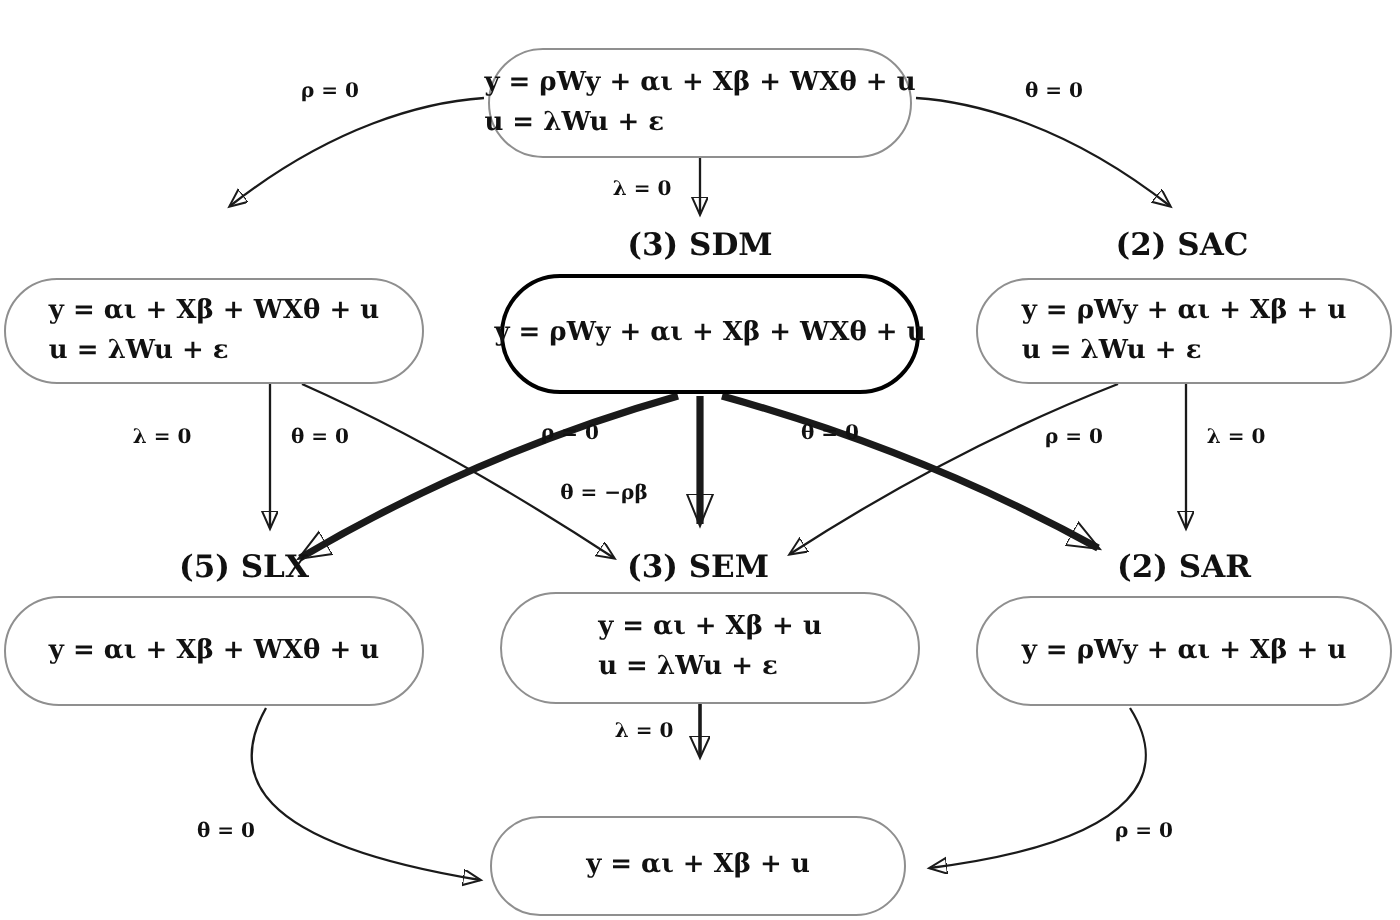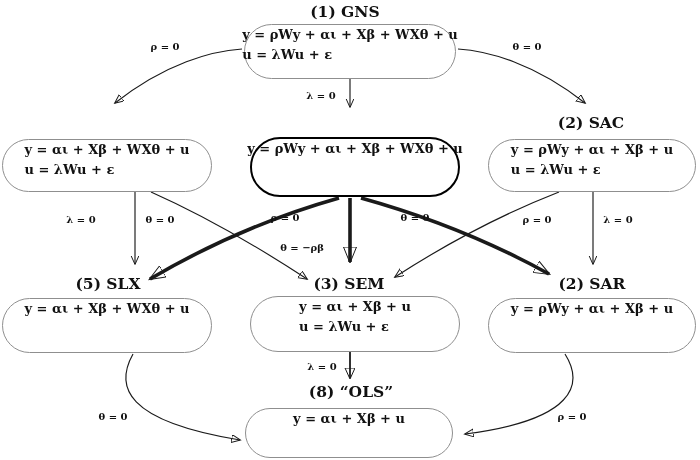--- a/index.html
+++ b/index.html
@@ -8,21 +8,21 @@
     font-family:"DejaVu Serif","Liberation Serif",serif;color:#111;
     overflow:hidden;
   }
   .arrow-layer{position:absolute;left:0;top:0;width:700px;height:460px;}
   .arrow-layer path{fill:none;stroke:#1a1a1a;}
   .thin{stroke-width:1.15px;}
   .med{stroke-width:1.8px;}
   .thick{stroke-width:3.6px;}
   .node{
     position:absolute;background:#fff;border:1.2px solid #8f8f8f;
-    border-radius:30px;display:flex;align-items:flex-start;justify-content:center;
+    border-radius:30px;display:flex;align-items:center;justify-content:center;
     box-sizing:border-box;
   }
   .node.em{border:2.6px solid #000;}
   .eq{font-weight:bold;font-size:13px;line-height:20px;text-align:left;white-space:nowrap;}
   .title{
     position:absolute;transform:translate(-50%,-50%);
     font-weight:bold;font-size:15.5px;white-space:nowrap;
   }
   .albl{
     position:absolute;transform:translate(-50%,-50%);
@@ -54,50 +54,50 @@
     <path class="thin" d="M 559 192 Q 477 224 395 277" marker-end="url(#ah)"></path>
     <path class="thin" d="M 593 192 L 593 264" marker-end="url(#ah)"></path>
     <path class="thin" d="M 133 354 C 115 386 124 421 240 440" marker-end="url(#ah)"></path>
     <path class="med" d="M 350 352 L 350 378" marker-end="url(#ahm)"></path>
     <path class="thin" d="M 565 354 C 584 384 575 420 465 434" marker-end="url(#ah)"></path>
     <path class="thick" d="M 339 198 Q 240 226 150 279" marker-end="url(#ahb)"></path>
     <path class="thick" d="M 350 198 L 350 262" marker-end="url(#ahb)"></path>
     <path class="thick" d="M 361 198 Q 462 226 549 274" marker-end="url(#ahb)"></path>
   </svg>
 
-  <div class="title" style="left:345px;top:11px">(1) GNS</div>
   <div class="node" style="left:244px;top:24px;width:212px;height:55px">
     <div class="eq">
       <div>y = ρWy + αι + Xβ + WXθ + u</div>
       <div>u = λWu + ε</div>
     </div>
   </div>
 
   <div class="node" style="left:2px;top:139px;width:210px;height:53px">
     <div class="eq">
       <div>y = αι + Xβ + WXθ + u</div>
       <div>u = λWu + ε</div>
     </div>
   </div>
 
+  <div class="title" style="left:350px;top:122px">(3) SDM</div>
   <div class="node em" style="left:250px;top:137px;width:210px;height:60px">
     <div class="eq">
       <div>y = ρWy + αι + Xβ + WXθ + u</div>
     </div>
   </div>
 
   <div class="title" style="left:591px;top:122px">(2) SAC</div>
   <div class="node" style="left:488px;top:139px;width:208px;height:53px">
     <div class="eq">
       <div>y = ρWy + αι + Xβ + u</div>
       <div>u = λWu + ε</div>
     </div>
   </div>
 
-  <div class="title" style="left:108px;top:283px">(5) SLX</div>
+  <div class="title" style="left:122px;top:283px">(5) SLX</div>
   <div class="node" style="left:2px;top:298px;width:210px;height:55px">
     <div class="eq">
       <div>y = αι + Xβ + WXθ + u</div>
     </div>
   </div>
 
   <div class="title" style="left:349px;top:283px">(3) SEM</div>
   <div class="node" style="left:250px;top:296px;width:210px;height:56px">
     <div class="eq">
       <div>y = αι + Xβ + u</div>
@@ -105,21 +105,20 @@
     </div>
   </div>
 
   <div class="title" style="left:592px;top:283px">(2) SAR</div>
   <div class="node" style="left:488px;top:298px;width:208px;height:55px">
     <div class="eq">
       <div>y = ρWy + αι + Xβ + u</div>
     </div>
   </div>
 
-  <div class="title" style="left:351px;top:391px">(8) “OLS”</div>
   <div class="node" style="left:245px;top:408px;width:208px;height:50px">
     <div class="eq">
       <div>y = αι + Xβ + u</div>
     </div>
   </div>
 
   <div class="albl" style="left:165px;top:46px">ρ = 0</div>
   <div class="albl" style="left:321px;top:95px">λ = 0</div>
   <div class="albl" style="left:527px;top:46px">θ = 0</div>
   <div class="albl" style="left:81px;top:219px">λ = 0</div>

